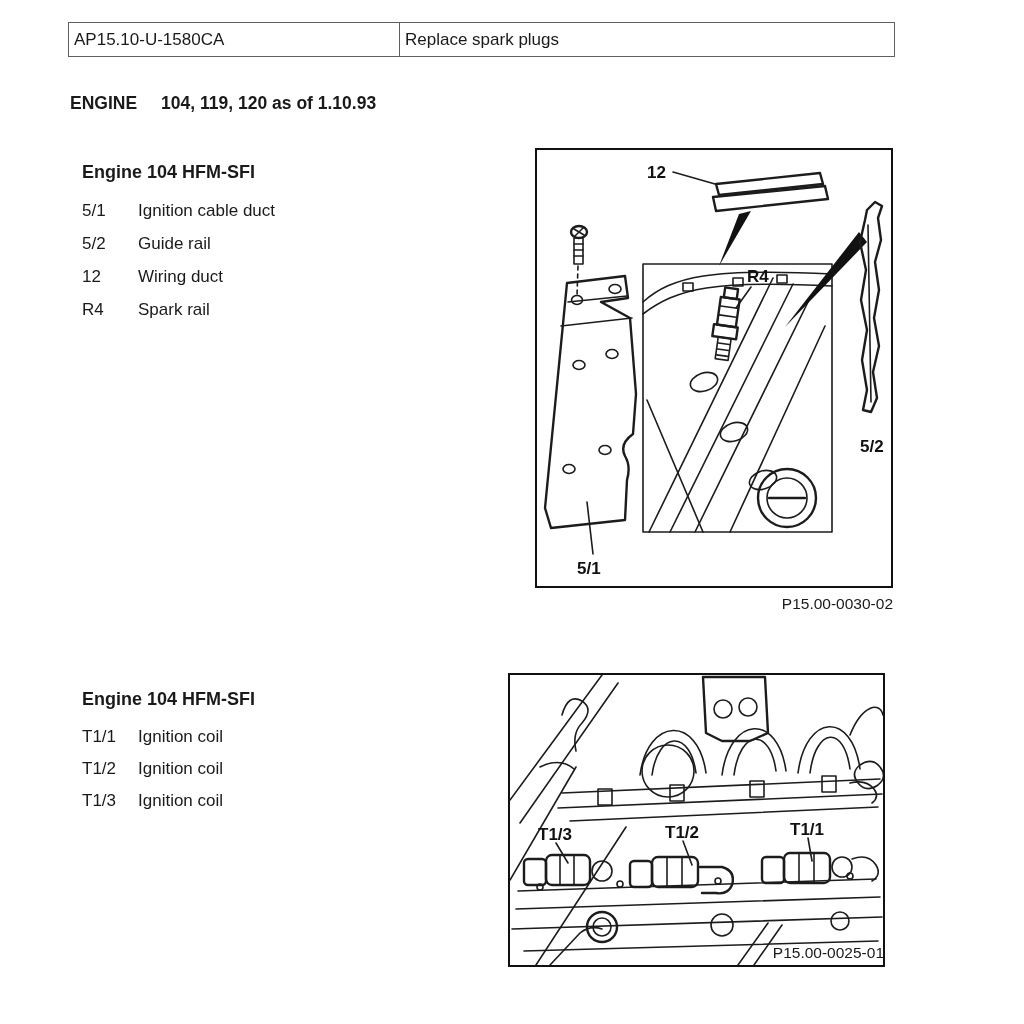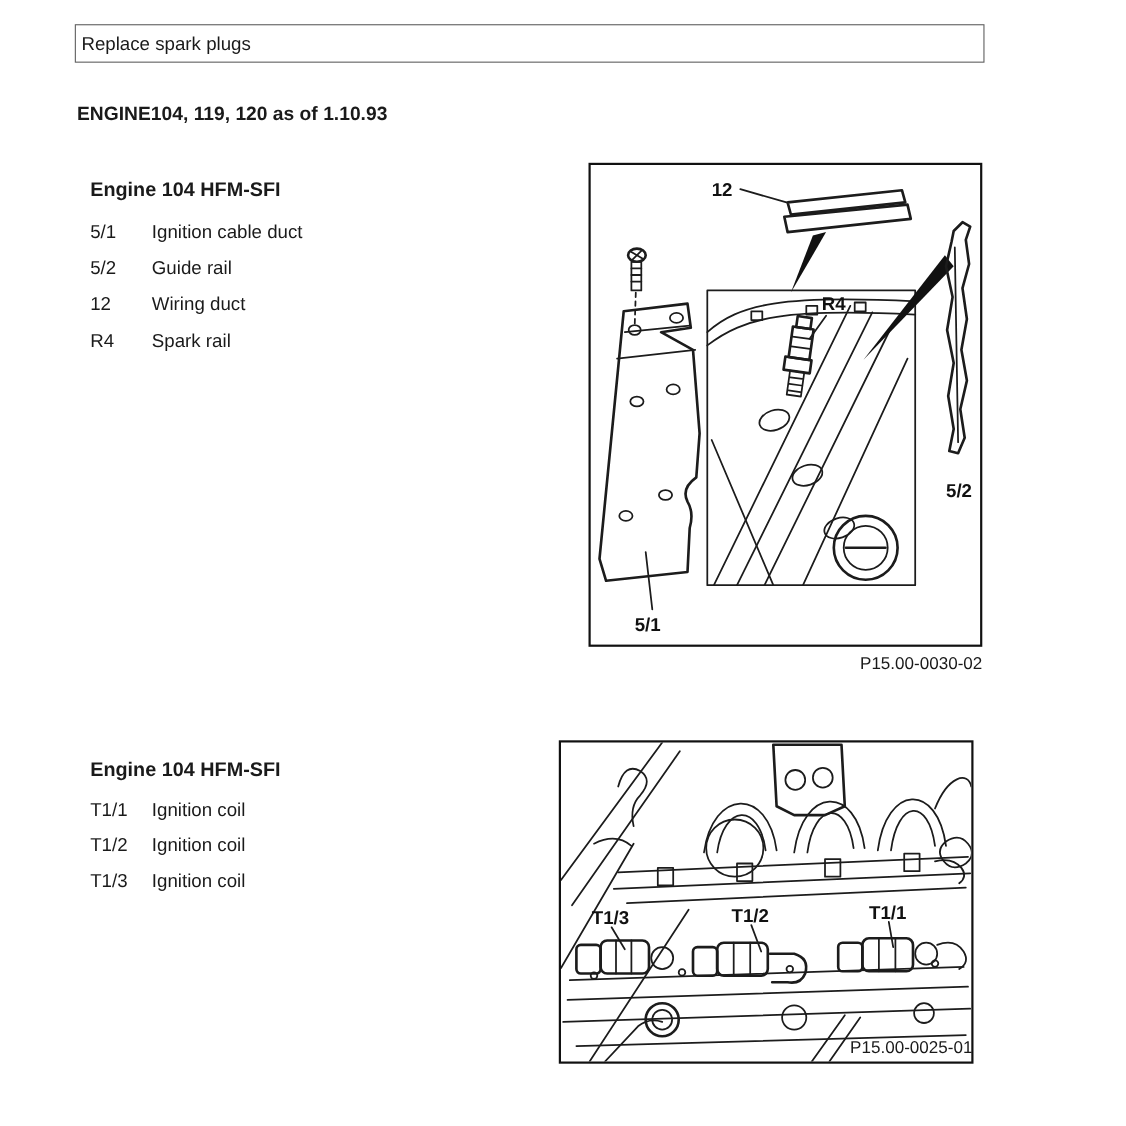--- a/index.html
+++ b/index.html
@@ -15,21 +15,21 @@
   .hdr-cell{
     box-sizing:border-box;border-right:1px solid #5f5f5f;
     font-size:17px;line-height:33px;padding-left:5px;white-space:nowrap;overflow:hidden;
   }
   .hdr-cell:last-child{border-right:none;}
   .hdr-c1{width:331px;} .hdr-c2{width:277px;} .hdr-c3{flex:1;}
 
   .main-heading{
     position:absolute;left:70px;top:93px;font-size:17.5px;font-weight:bold;white-space:nowrap;
   }
-  .main-heading .models{}
+  .main-heading .models{margin-left:24px;}
 
   .section-heading{
     position:absolute;left:82px;font-size:18px;font-weight:bold;white-space:nowrap;
   }
   .sh1{top:162px;} .sh2{top:689px;}
 
   .parts-list{position:absolute;left:82px;}
   .pl1{top:201px;} .pl2{top:727px;}
   .part-row{display:flex;height:20px;margin-bottom:13px;font-size:17px;}
   .pl2 .part-row{margin-bottom:12px;}
@@ -52,20 +52,21 @@
   
   .ln{fill:none;stroke:#1c1c1c;stroke-width:1.6;stroke-linecap:round;stroke-linejoin:round;}
   .ln2{fill:none;stroke:#1c1c1c;stroke-width:2.4;stroke-linecap:round;stroke-linejoin:round;}
   .blk{fill:#111;stroke:none;}
   .fig-label{font-family:"Liberation Sans",sans-serif;font-size:17px;font-weight:bold;fill:#111;}
 </style>
 </head>
 <body>
 
 <div class="hdr-table">
+  <div class="hdr-cell hdr-c1">AP15.10-U-1580CA</div>
   <div class="hdr-cell hdr-c2">Replace spark plugs</div>
 </div>
 
 <div class="main-heading">
   <span>ENGINE</span><span class="models">104, 119, 120 as of 1.10.93</span>
 </div>
 
 <div class="section-heading sh1">Engine 104 HFM-SFI</div>
 <div class="parts-list pl1">
   <div class="part-row">

